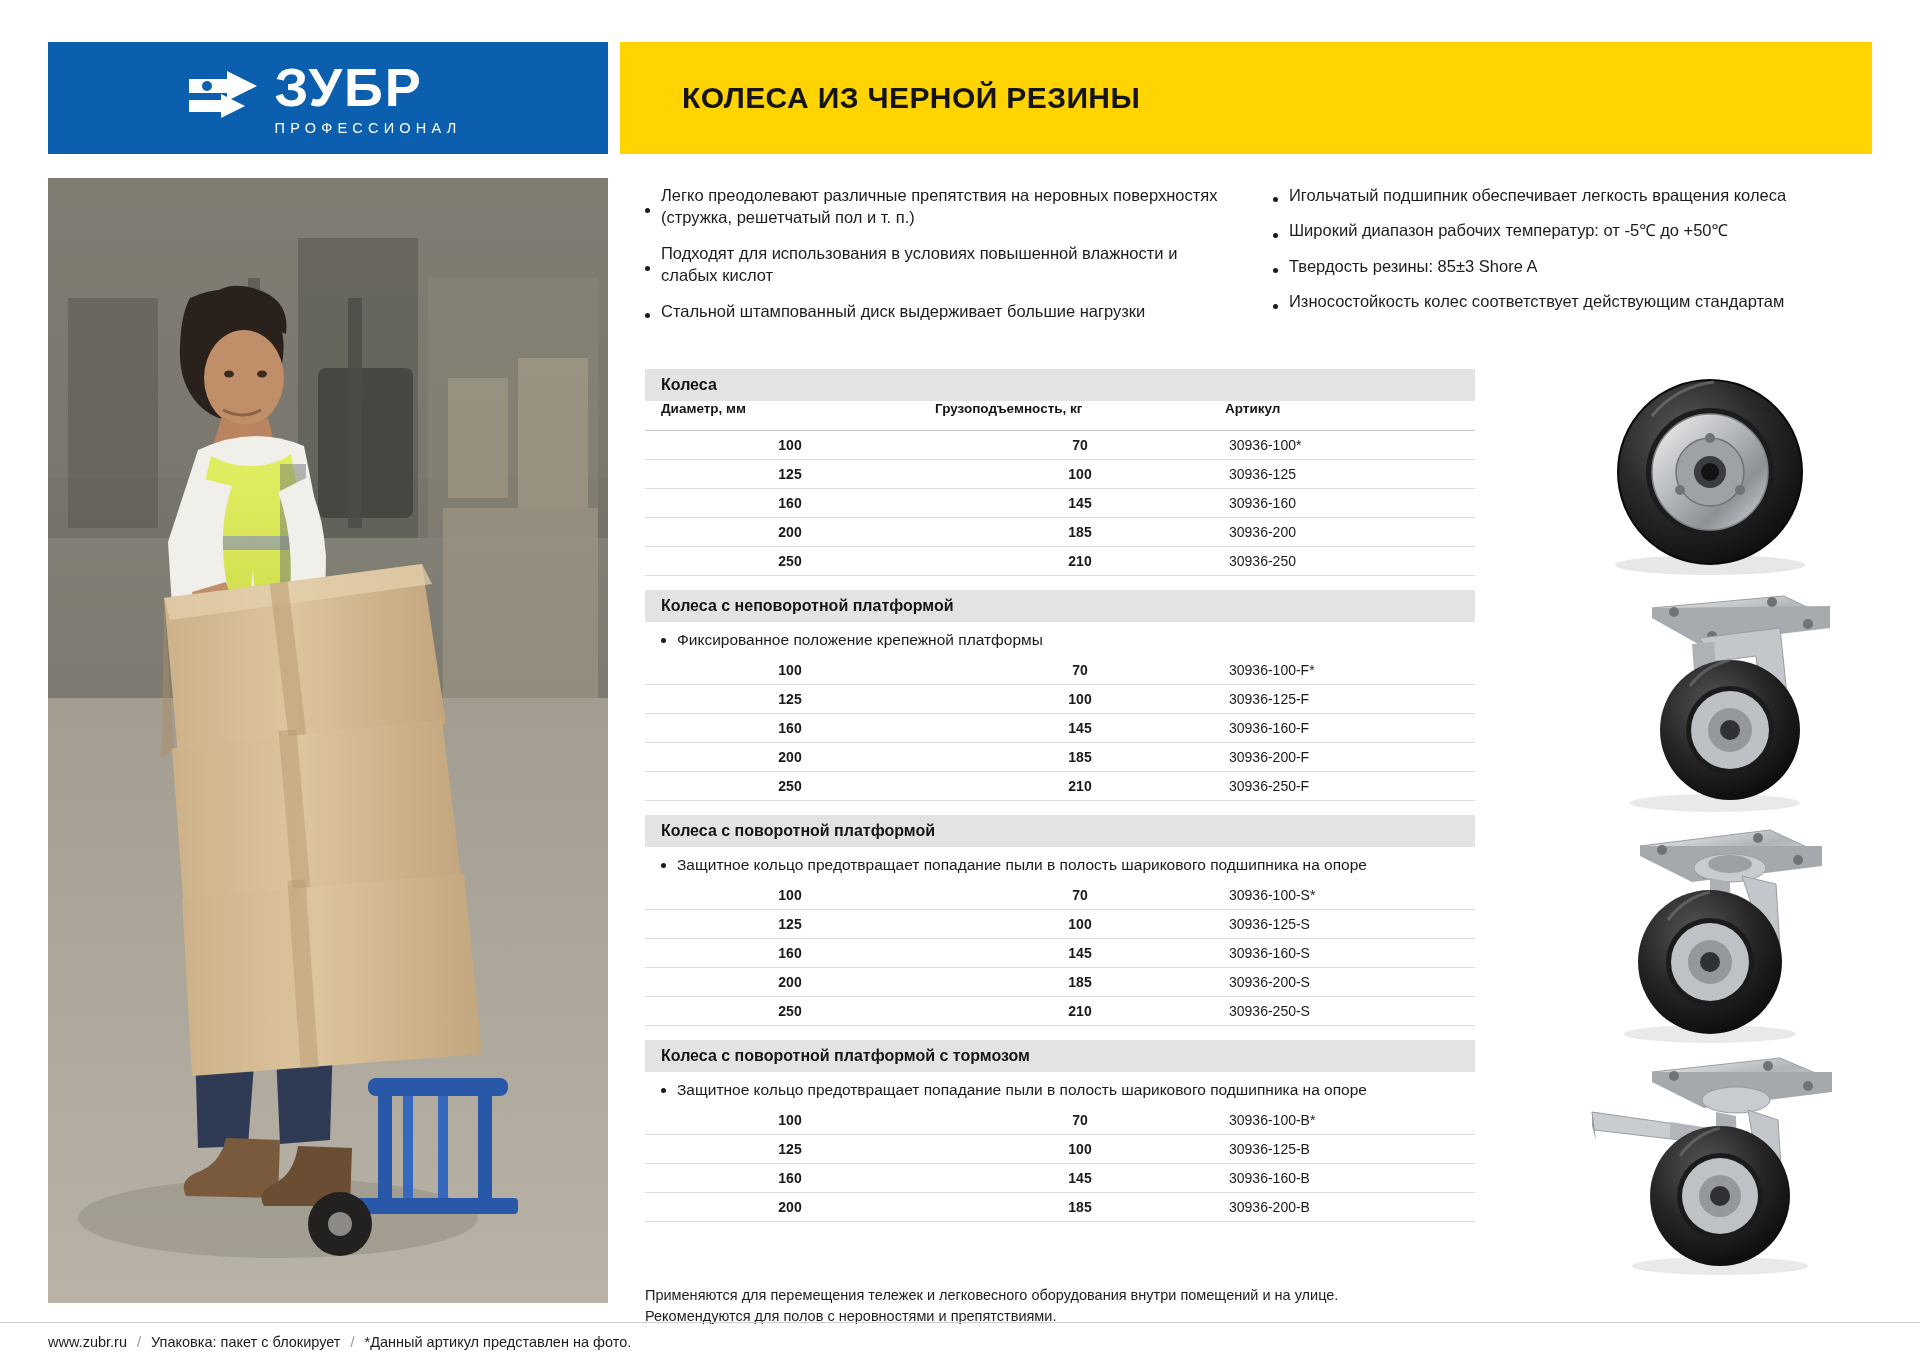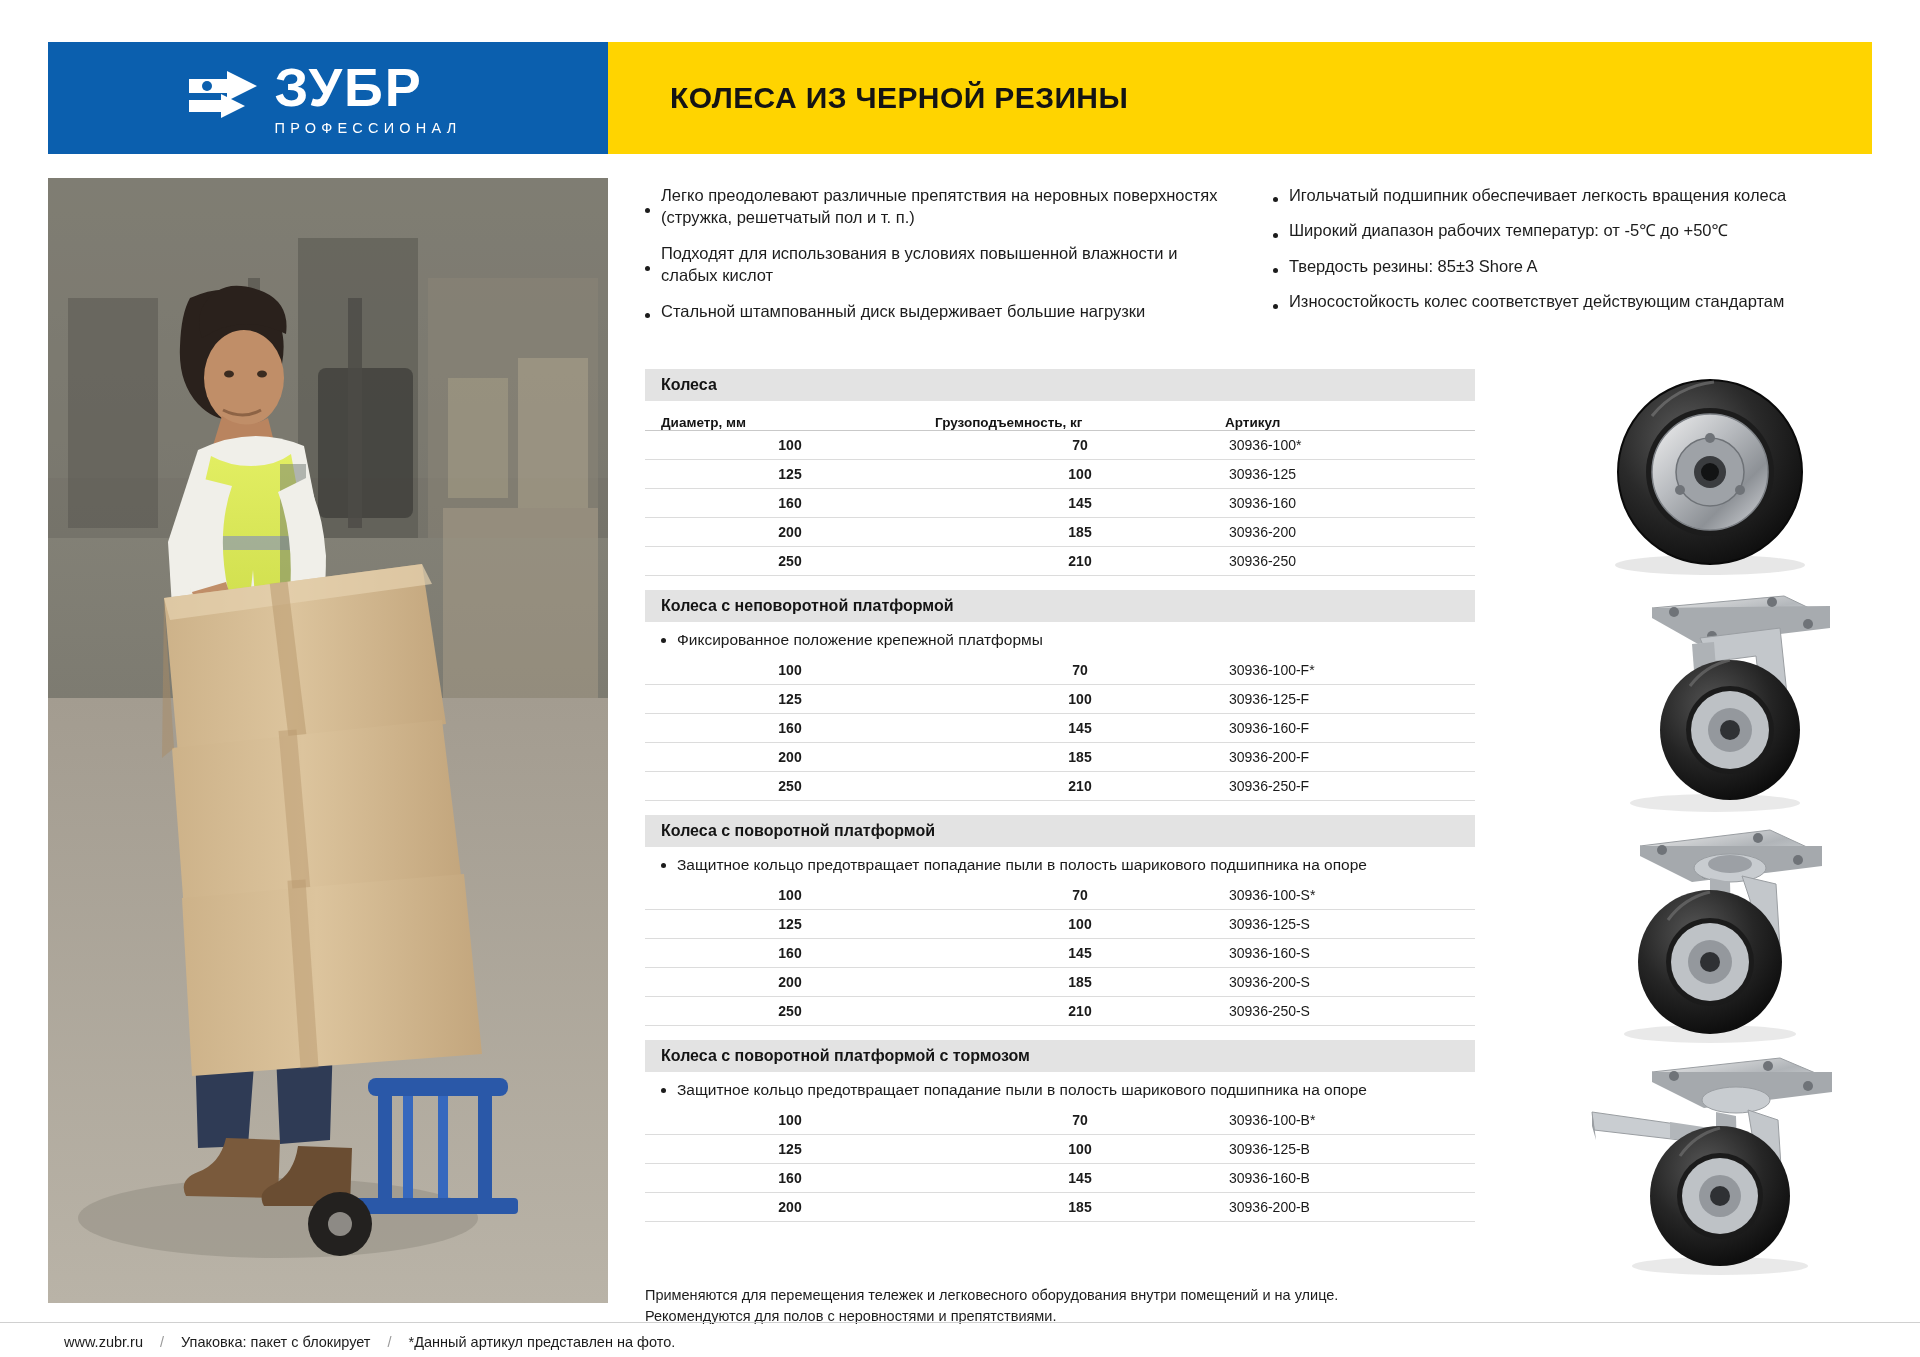--- a/index.html
+++ b/index.html
@@ -23,20 +23,21 @@
 
   
   .header {
     position: absolute;
     left: 48px;
     top: 42px;
     right: 48px;
     height: 112px;
     display: flex;
     align-items: stretch;
+    gap: 12px;
   }
   .logo-box {
     width: 560px;
     background: #0B5FAE;
     display: flex;
     align-items: center;
     justify-content: center;
     flex-shrink: 0;
   }
   .logo-inner {
@@ -141,21 +142,21 @@
     font-size: 16px;
     font-weight: bold;
     color: #141414;
     margin-top: 14px;
   }
   .sec-head:first-child { margin-top: 14px; }
 
   .col-head {
     display: flex;
     height: 30px;
-    align-items: flex-end;
+    align-items: flex-start;
     font-size: 13.5px;
     font-weight: bold;
     border-bottom: 1px solid #c9c9c9;
     color: #141414;
   }
   .col-head .c1 { width: 290px; padding-left: 16px; }
   .col-head .c2 { width: 290px; }
   .col-head .c3 { flex: 1; }
 
   .row {
@@ -193,24 +194,24 @@
     position: absolute;
     left: 0;
     top: 1322px;
     width: 1920px;
     border-top: 1px solid #d0d0d0;
     padding-top: 11px;
     font-size: 14.5px;
     color: #1c1c1c;
   }
   .bottom-inner {
-    padding-left: 64px;
+    padding-left: 48px;
     display: flex;
     align-items: flex-start;
-    gap: 17px;
+    gap: 10px;
   }
   .bottom-inner .sep { color: #9a9a9a; }
   .bottom-inner a { color: #1c1c1c; text-decoration: none; }
 
   
   .products {
     position: absolute;
     left: 1540px;
     top: 360px;
     width: 340px;

